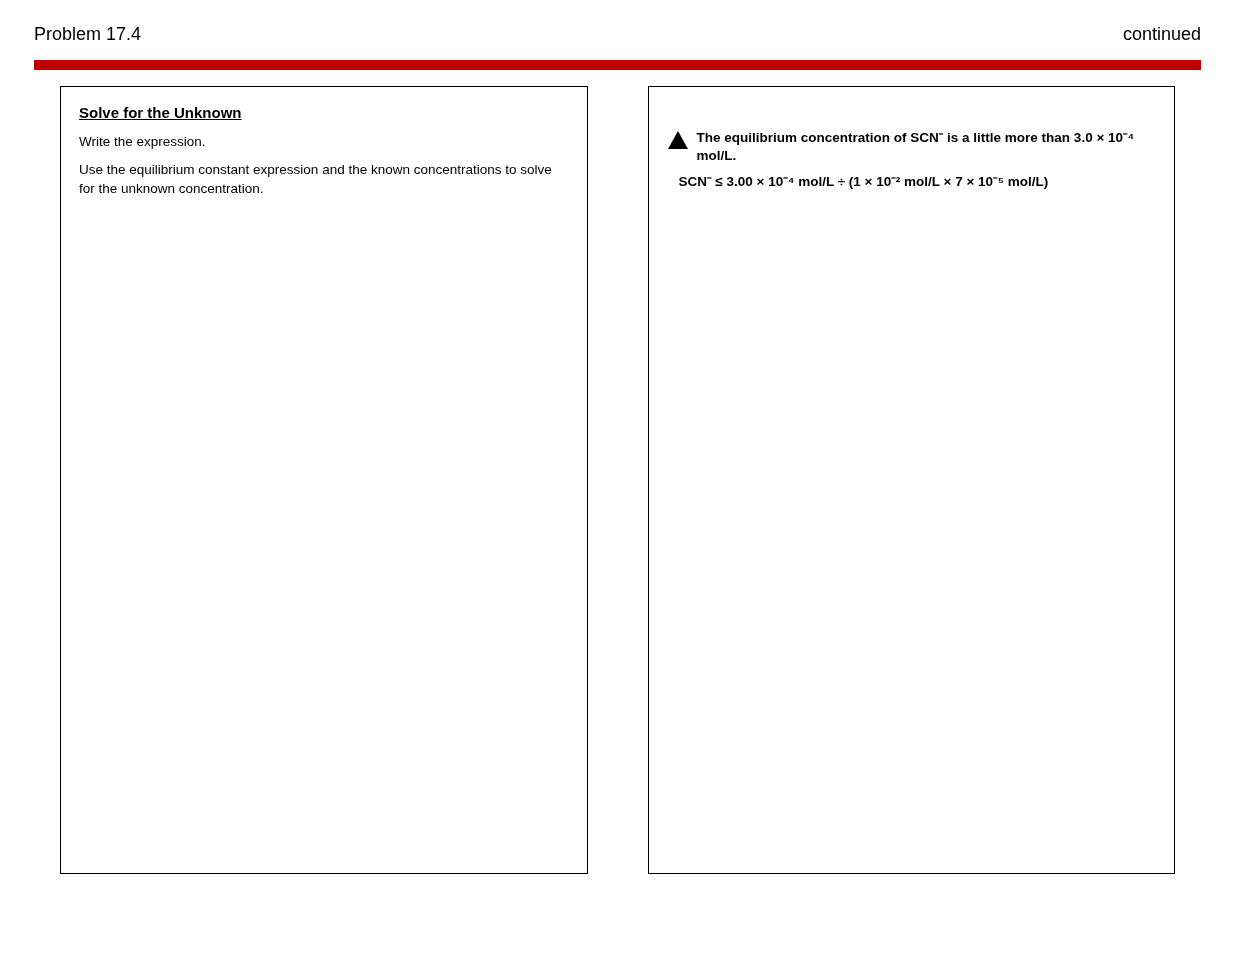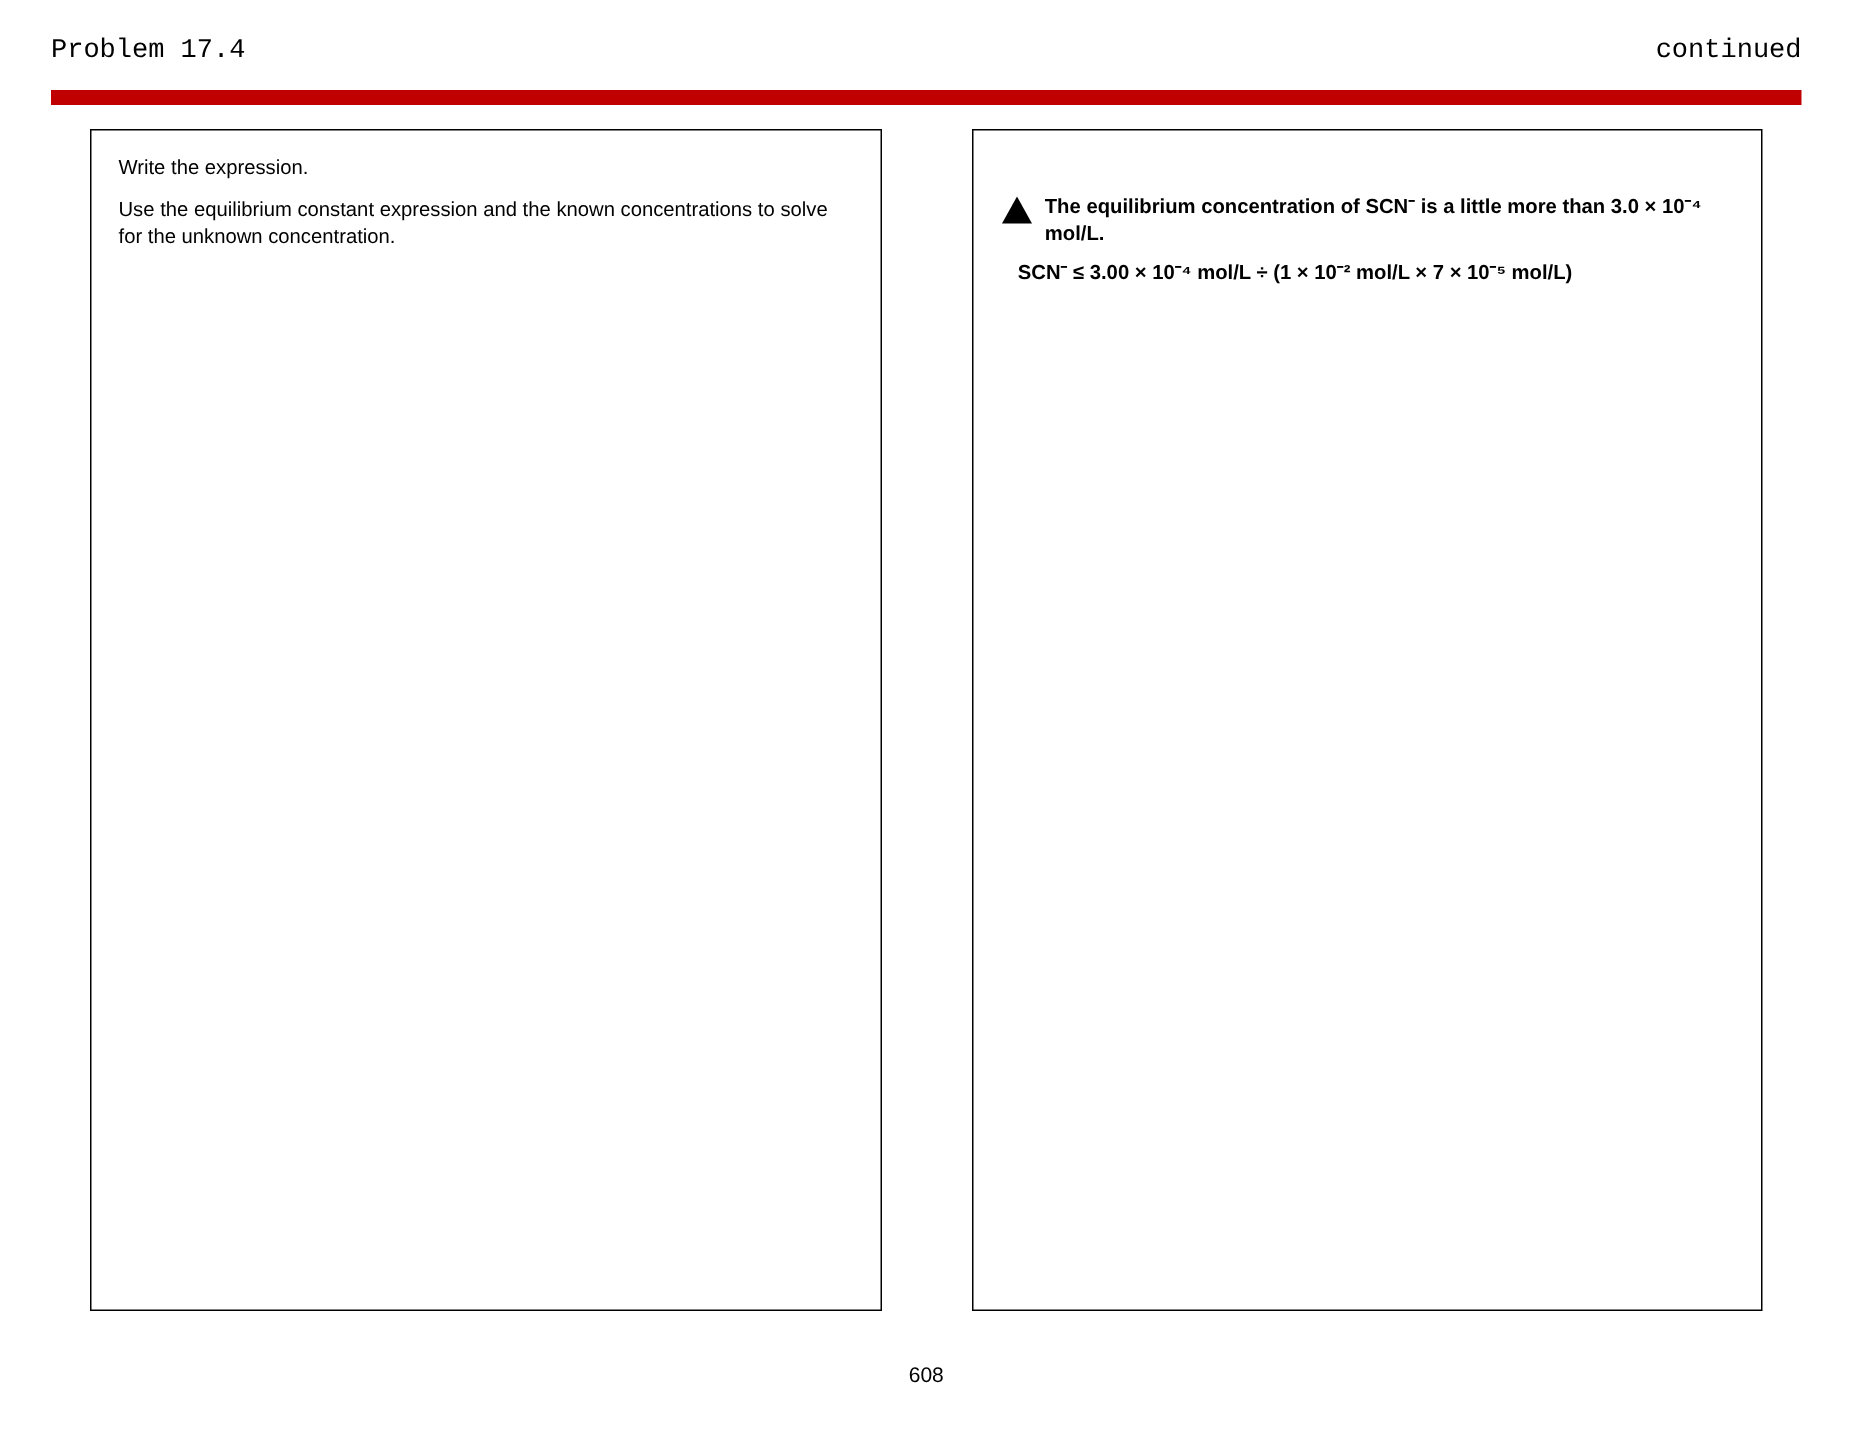--- a/index.html
+++ b/index.html
@@ -21,21 +21,20 @@
   .header-row {
     position: absolute;
     top: 24px;
     left: 34px;
     right: 34px;
     display: flex;
     justify-content: space-between;
     align-items: flex-end;
     font-size: 18px;
     color: #000;
-    font-family: Liberation Mono, monospace;
   }
   .header-right { font-size: 18px; }
   .columns {
     position: absolute;
     top: 86px;
     left: 60px;
     right: 60px;
     bottom: 80px;
     display: flex;
     gap: 60px;
@@ -86,20 +85,21 @@
   <div class="header-row">
     <div>Problem 17.4</div>
     <div class="header-right">continued</div>
   </div>
 
   <div class="red-rule"></div>
 
   <div class="columns">
 
     <div class="col">
+      <h3>Solve for the Unknown</h3>
       <p>
         <span>Write the expression.</span>
         <span></span>
       </p>
       <p>Use the equilibrium constant expression and the known concentrations to solve for the unknown concentration.</p>
     </div>
 
     <div class="col">
 
 
@@ -122,15 +122,14 @@
           <span><span>SCN⁻ ≤ </span></span>
           <span>3.00 × 10⁻⁴ mol/L ÷ (1 × 10⁻² mol/L × 7 × 10⁻⁵ mol/L)</span>
         </span>
       </div>
 
 
     </div>
 
   </div>
 
-  <div class="page-num">608</div>
 
 </div>
 
 </body></html>

